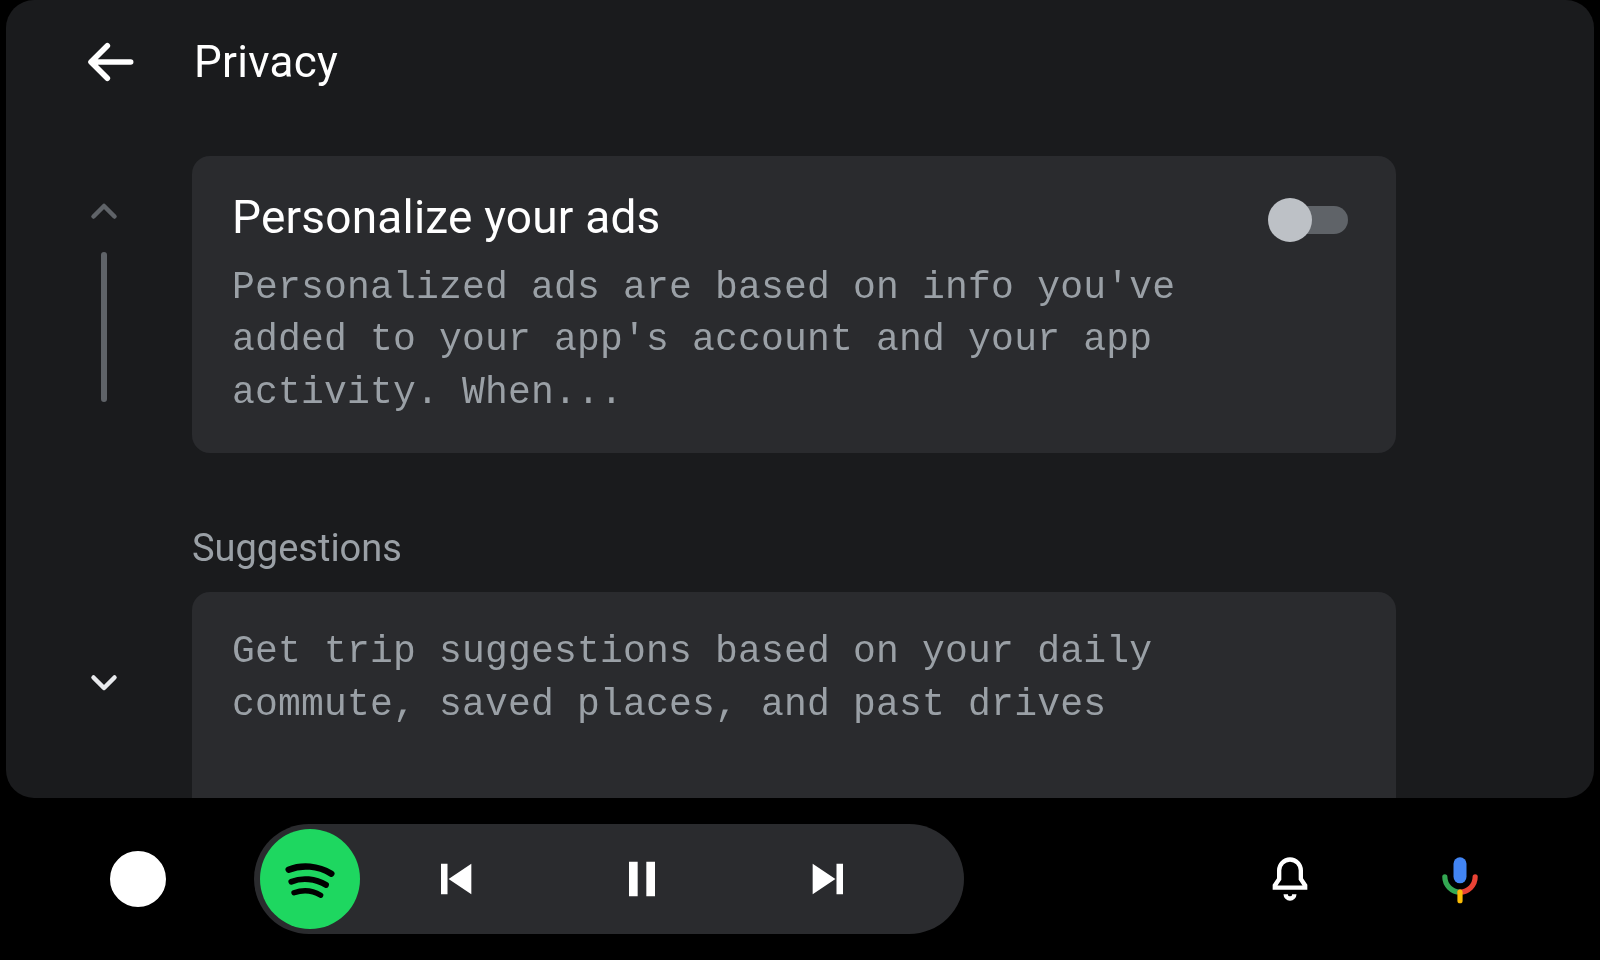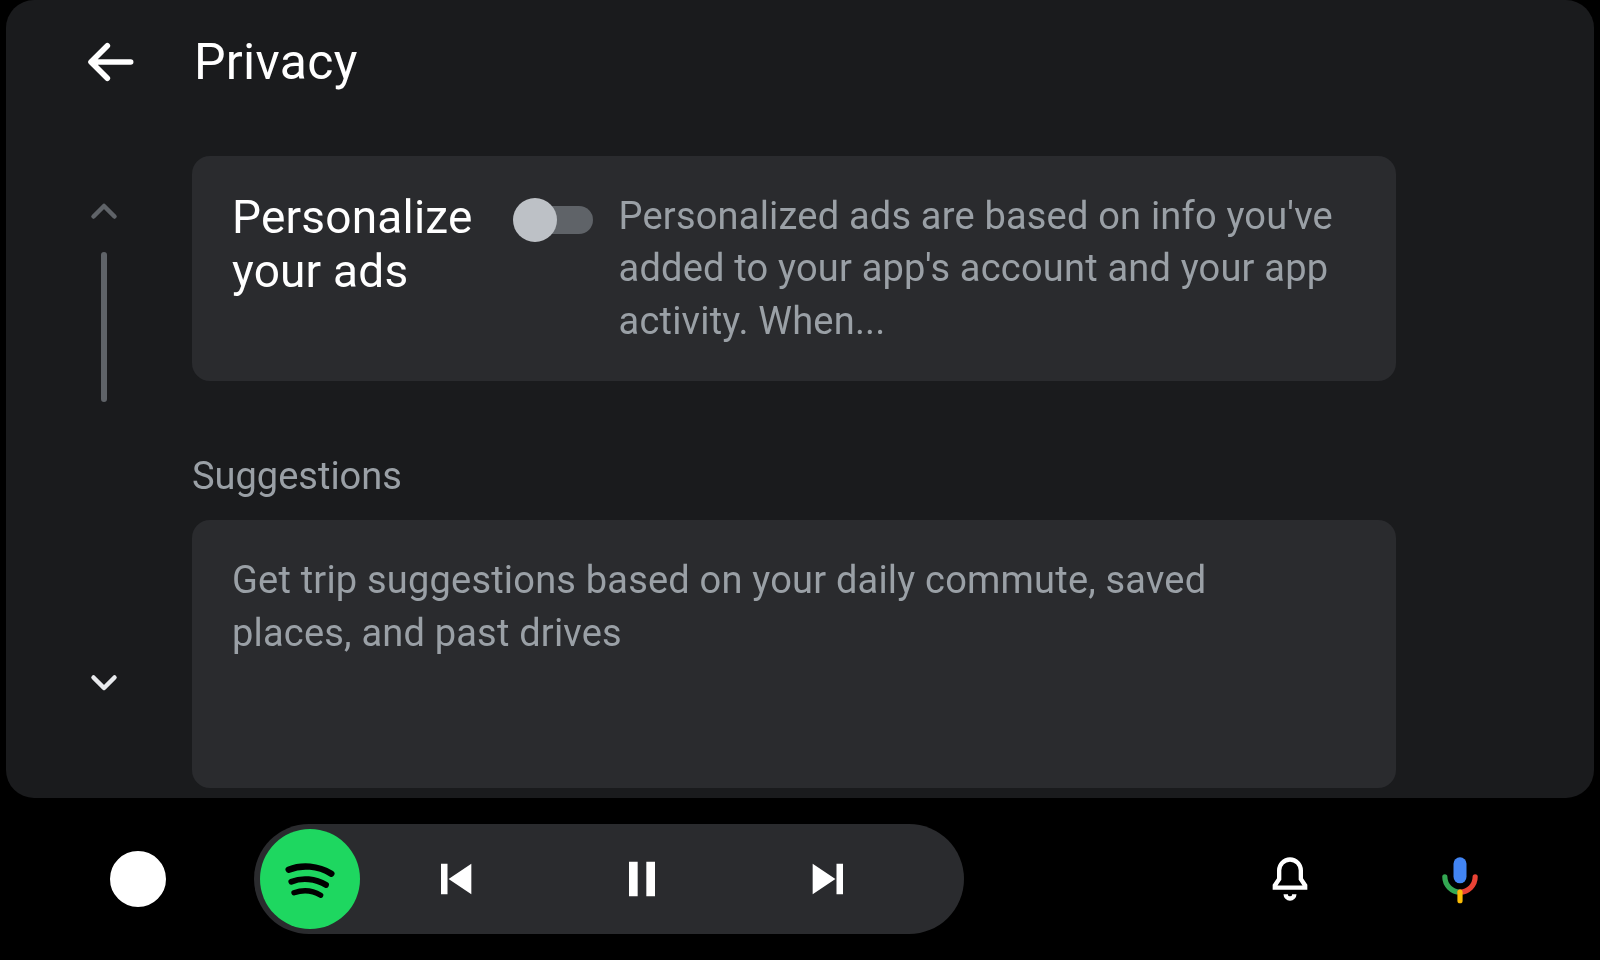--- a/index.html
+++ b/index.html
@@ -32,21 +32,21 @@
     align-items: center;
     gap: 50px;
   }
   .back-btn {
     width: 64px; height: 64px;
     display: flex; align-items: center; justify-content: center;
     cursor: pointer;
   }
   .back-btn svg { width: 56px; height: 56px; }
   .header-title {
-    font-size: 50px;
+    font-size: 44px;
     font-weight: 400;
     color: #fff;
     letter-spacing: 0.3px;
   }
 
   
   .scroll-col {
     position: absolute;
     left: 74px;
     top: 190px;
@@ -72,26 +72,27 @@
     position: absolute;
     left: 186px;
     top: 156px;
     width: 1204px;
   }
   .card {
     background: #2a2b2e;
     border-radius: 18px;
     padding: 34px 40px 34px 40px;
     display: flex;
+    flex-direction: column;
     gap: 18px;
     position: relative;
   }
   .card-row { display:flex; align-items:flex-start; justify-content:space-between; gap: 40px; }
   .card-title { font-size: 46px; font-weight: 400; color:#fff; letter-spacing:0.2px; }
-  .card-desc  { font-size: 38px; font-weight: 400; color:#9aa0a6; line-height: 1.38; letter-spacing:0.2px; max-width: 980px; }
+  .card-desc  { font-size: 38px; font-weight: 400; color:#9aa0a6; line-height: 1.38; letter-spacing:0.2px; max-width: 980px; font-family: Liberation Mono, monospace; }
 
   .section-label {
     margin: 73px 0 22px 0;
     font-size: 38px;
     color: #9aa0a6;
   }
 
   
   .switch { position: relative; width: 88px; height: 48px; margin-top: 6px; flex: 0 0 auto; }
   .switch .track-bg {

